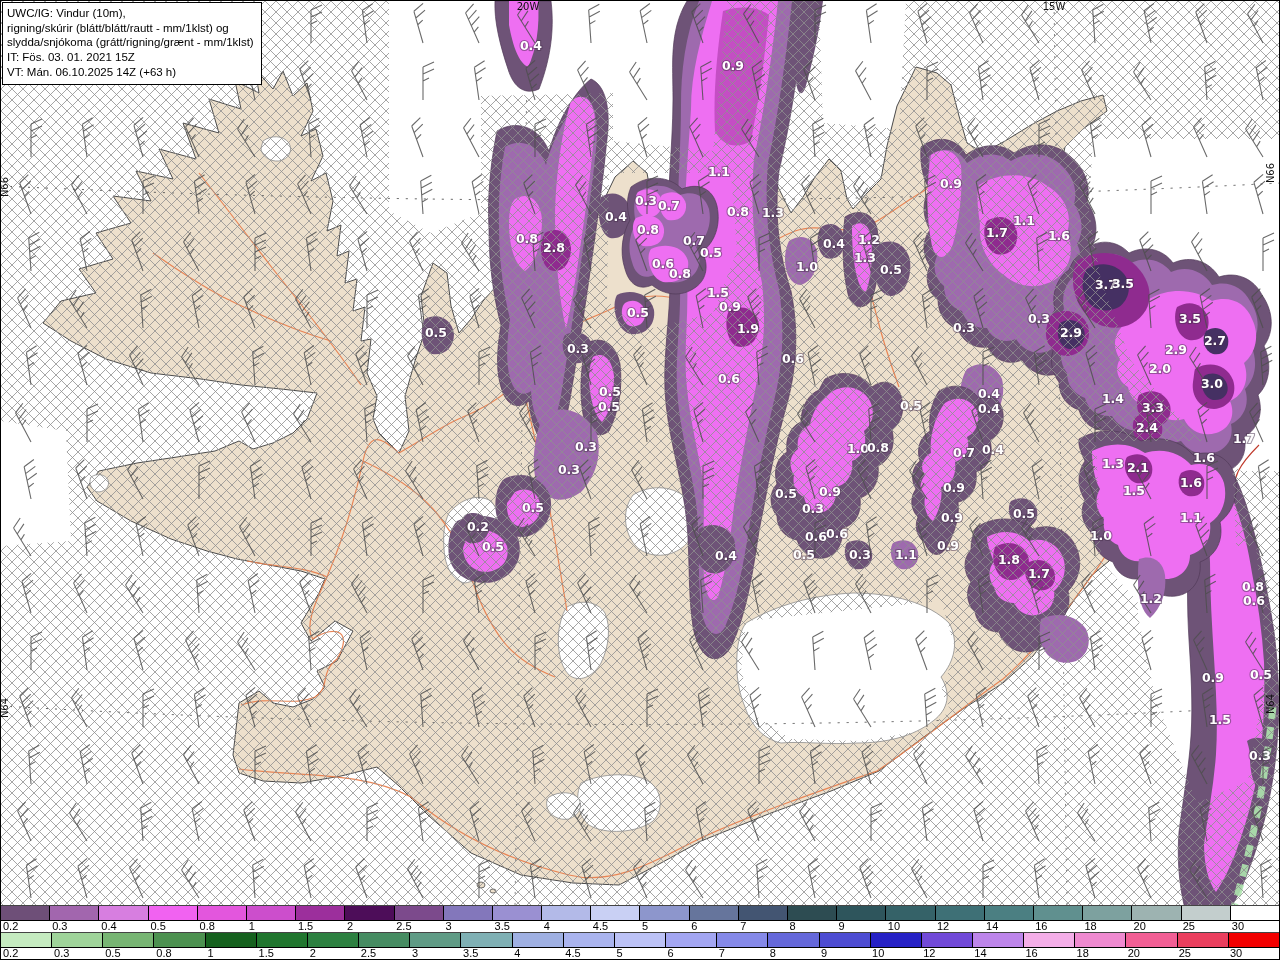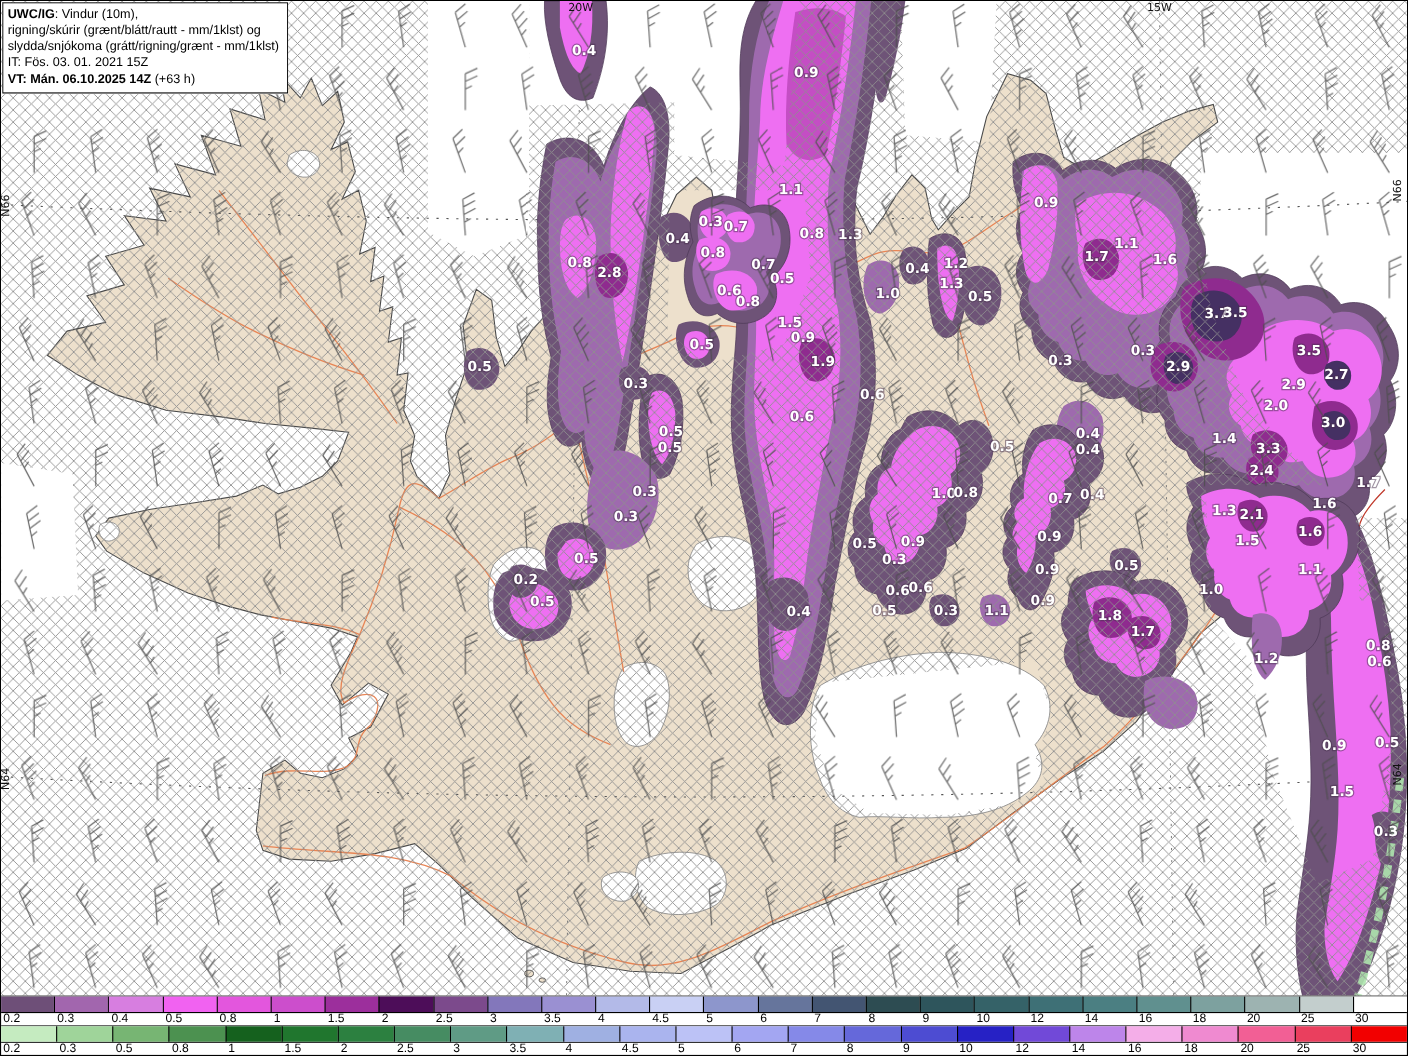--- a/index.html
+++ b/index.html
@@ -2,21 +2,21 @@
 <html><head>
 <meta charset="utf-8">
 <style>
   html,body{margin:0;padding:0;background:#fff;}
   .frame{position:relative;width:1280px;height:960px;box-sizing:border-box;border:1px solid #000;overflow:hidden;
          font-family:"Liberation Sans",sans-serif;}
   #mapwrap{position:relative;width:1278px;height:904px;background:#fff;}
   svg{display:block;}
   .titlebox{position:absolute;left:1px;top:1px;background:#fff;border:1px solid #000;
             padding:3px 7px 4px 4px;font-size:11.5px;line-height:1.28;color:#000;z-index:5;max-width:250px;}
-  .titlebox b{font-weight:bold;}
+  .titlebox b{font-weight:normal;}
   .cbars{position:relative;width:1278px;}
   .cellrow{display:flex;height:16px;border-top:1px solid #444;border-bottom:1px solid #000;box-sizing:border-box;}
   .cellrow .cell{flex:1 1 0;border-left:1px solid #000;}
   .cellrow .cell:first-child{border-left:none;}
   .labrow{position:relative;height:11px;font-size:11px;color:#000;}
   .labrow .clab{position:absolute;top:-1px;white-space:nowrap;}
 </style>
 </head>
 <body>
 
@@ -615,21 +615,21 @@
           <text x="527" y="9" text-anchor="middle" fill="#111111" font-family="&quot;DejaVu Sans&quot;,sans-serif" font-size="10px">20W</text>
           <text x="1053" y="9" text-anchor="middle" fill="#111111" font-family="&quot;DejaVu Sans&quot;,sans-serif" font-size="10px">15W</text>
           <text x="7" y="186" text-anchor="middle" fill="#111111" font-family="&quot;DejaVu Sans&quot;,sans-serif" font-size="10px" transform="rotate(-90 7 186)">N66</text>
           <text x="7" y="707" text-anchor="middle" fill="#111111" font-family="&quot;DejaVu Sans&quot;,sans-serif" font-size="10px" transform="rotate(-90 7 707)">N64</text>
           <text x="1273" y="172" text-anchor="middle" fill="#111111" font-family="&quot;DejaVu Sans&quot;,sans-serif" font-size="10px" transform="rotate(-90 1273 172)">N66</text>
           <text x="1273" y="703" text-anchor="middle" fill="#111111" font-family="&quot;DejaVu Sans&quot;,sans-serif" font-size="10px" transform="rotate(-90 1273 703)">N64</text>
         </g>
       </svg>
     <div class="titlebox">
       <div><b>UWC/IG</b><span>: Vindur (10m),</span></div>
-      <div>rigning/skúrir (grænt/blátt/rautt - mm/1klst) og</div>
+      <div>rigning/skúrir (blátt/blátt/rautt - mm/1klst) og</div>
       <div>slydda/snjókoma (grátt/rigning/grænt - mm/1klst)</div>
       <div>IT: Fös. 03. 01. 2021 15Z</div>
       <div><b>VT: Mán. 06.10.2025 14Z</b><span> (+63 h)</span></div>
     </div>
   </div>
   <div class="cbars">
     <div id="cbar-snow">
         <div class="cellrow">
           <div class="cell" style="background: rgb(110, 79, 120);"></div>
           <div class="cell" style="background: rgb(162, 102, 174);"></div>

